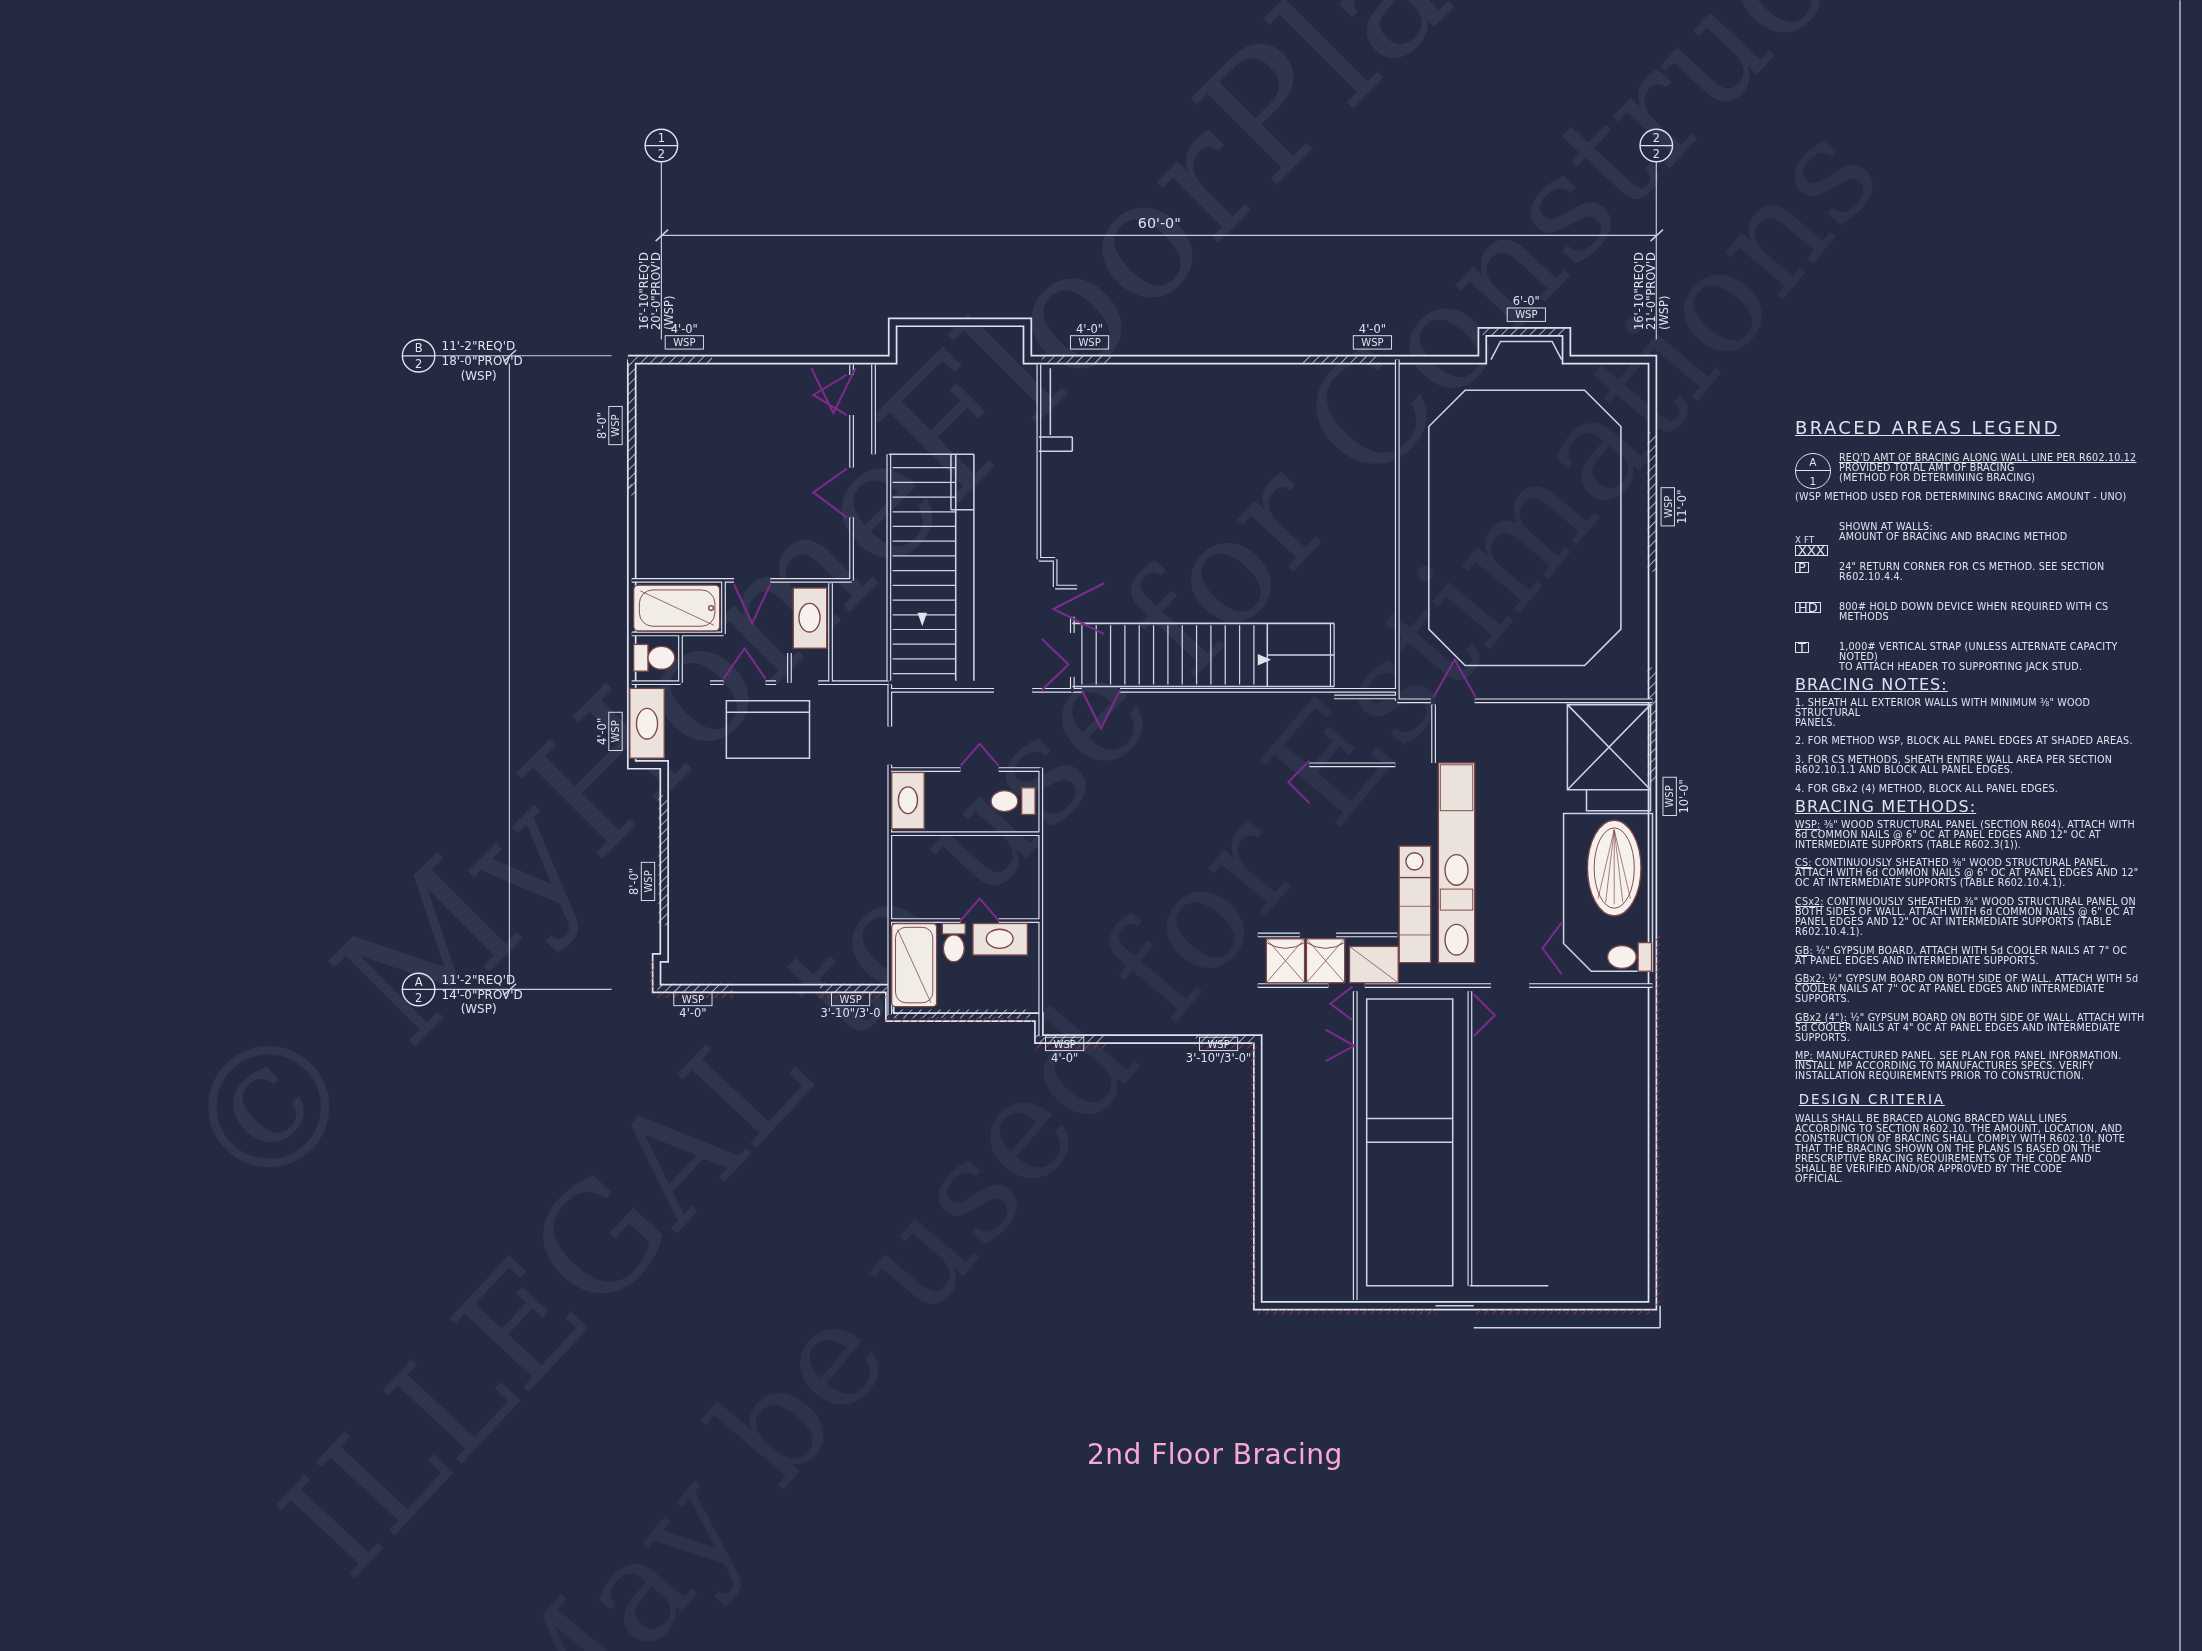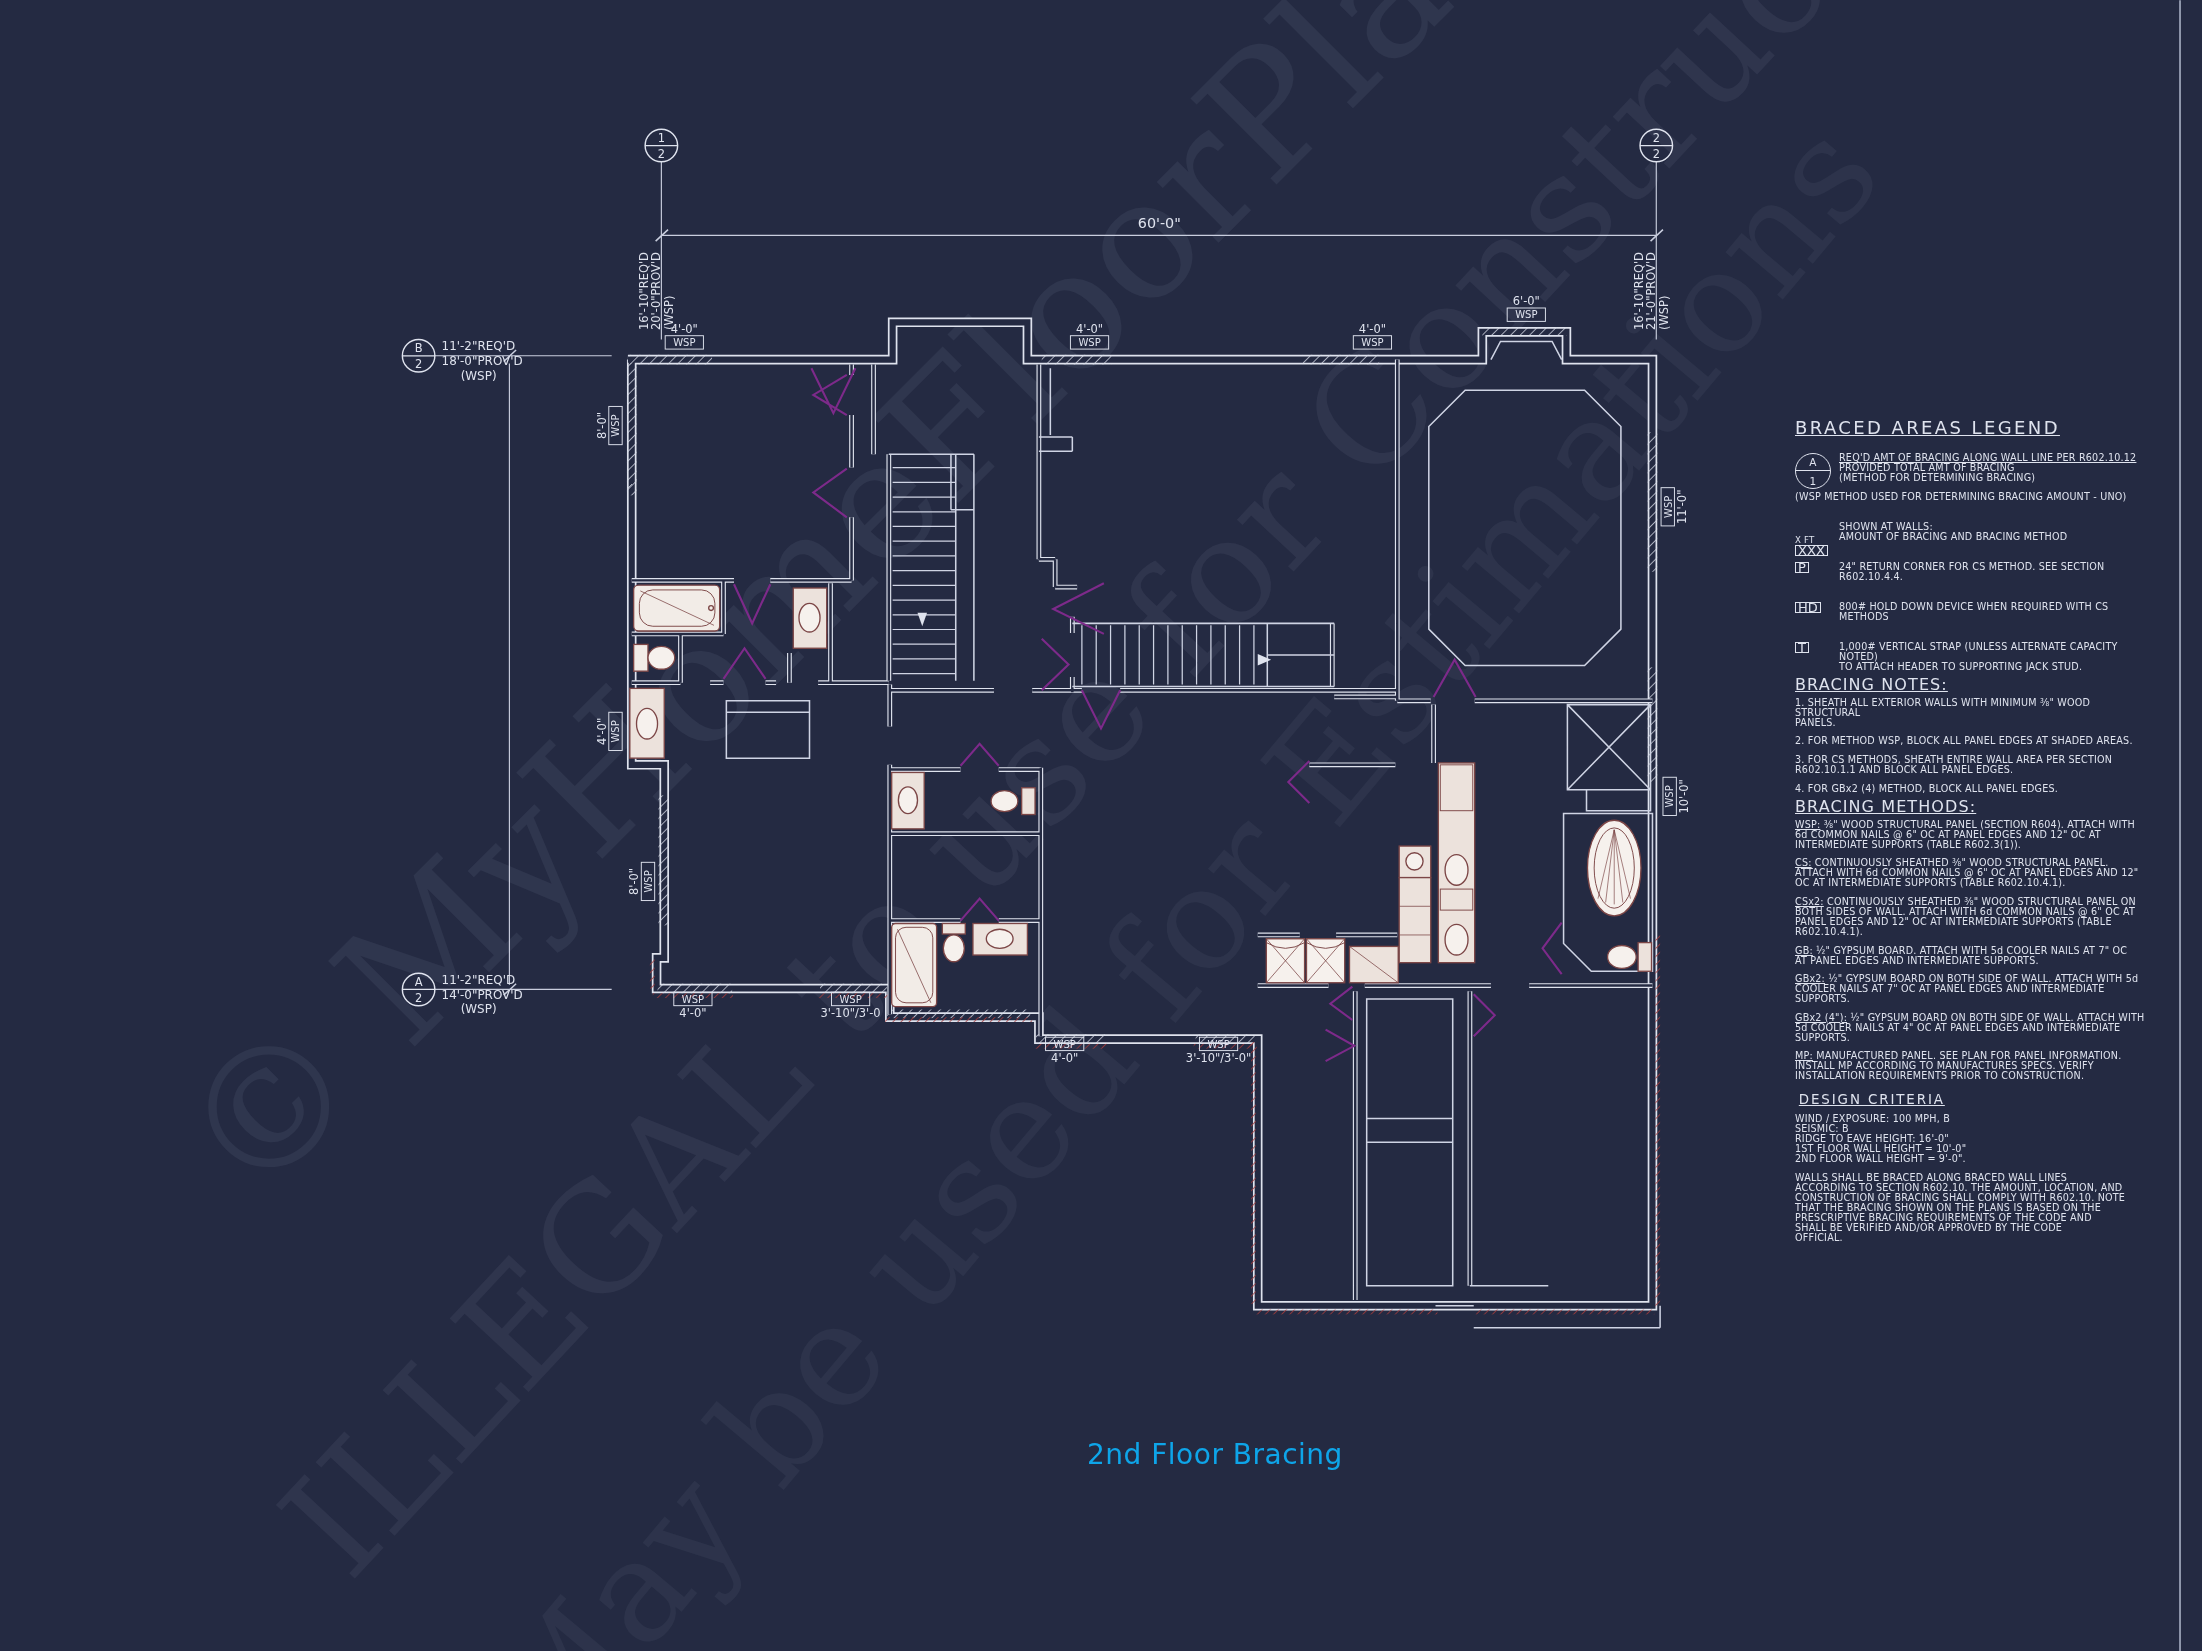--- a/index.html
+++ b/index.html
@@ -16,21 +16,21 @@
   .lg .sec{margin-bottom:8.6px;position:relative;}
   .lg .txt{margin-left:0;}
   .lg .ind .txt{margin-left:44px;margin-top:20px;}
   .lg .sym{position:absolute;left:0;top:0;}
   .lg .bx{display:inline-block;border:1px solid #dfe3ee;padding:0 1.9px;font-size:13px;line-height:9.6px;}
   .lg .u{text-decoration:underline;}
   .circ{position:relative;width:34px;height:34px;border:1.2px solid #dfe3ee;border-radius:50%;}
   .circ .t{position:absolute;top:2.9px;left:0;width:100%;text-align:center;font-size:10.5px;}
   .circ .b{position:absolute;bottom:1.9px;left:0;width:100%;text-align:center;font-size:10.5px;}
   .circ .ln{position:absolute;top:16.3px;left:-1px;width:35px;border-top:1.1px solid #dfe3ee;}
-  #title{position:absolute;font-size:28px;color:#0ea5e9;letter-spacing:0.5px;}
+  #title{position:absolute;font-size:28px;color:#f9a8d4;letter-spacing:0.5px;}
 </style>
 </head>
 <body>
 <div id="page">
 
 <div class="wm" style="left:143px;top:1099px;transform:rotate(-45deg);font-size:167px;color:rgba(205,212,240,0.07);">© MyHomeFloorPlans.com</div>
 <div class="wm" style="left:249px;top:1491px;transform:rotate(-47deg);font-size:148px;color:rgba(205,212,240,0.065);">ILLEGAL to use for Construction</div>
 <div class="wm" style="left:449px;top:1682px;transform:rotate(-50deg);font-size:143px;color:rgba(205,212,240,0.055);">May be used for Estimations</div>
 
 <svg id="plan" width="2202" height="1652" viewBox="0 0 2304 1728">
@@ -456,29 +456,20 @@
       <div class="sec">
         <div class="txt">
           <div><span class="u">MP:</span> MANUFACTURED PANEL. SEE PLAN FOR PANEL INFORMATION.</div>
           <div>INSTALL MP ACCORDING TO MANUFACTURES SPECS. VERIFY</div>
           <div>INSTALLATION REQUIREMENTS PRIOR TO CONSTRUCTION.</div>
         </div>
       </div>
       <div class="dc">DESIGN CRITERIA</div>
       <div class="sec">
         <div class="txt">
-          <div>WIND / EXPOSURE:  100 MPH, B</div>
-          <div>SEISMIC:  B</div>
-          <div>RIDGE TO EAVE HEIGHT: 16'-0"</div>
-          <div>1ST FLOOR WALL HEIGHT = 10'-0"</div>
-          <div>2ND FLOOR WALL HEIGHT = 9'-0".</div>
-        </div>
-      </div>
-      <div class="sec">
-        <div class="txt">
           <div>WALLS SHALL BE BRACED ALONG BRACED WALL LINES</div>
           <div>ACCORDING TO SECTION R602.10. THE AMOUNT, LOCATION, AND</div>
           <div>CONSTRUCTION OF BRACING SHALL COMPLY WITH R602.10. NOTE</div>
           <div>THAT THE BRACING SHOWN ON THE PLANS IS BASED ON THE</div>
           <div>PRESCRIPTIVE BRACING REQUIREMENTS OF THE CODE AND</div>
           <div>SHALL BE VERIFIED AND/OR APPROVED BY THE CODE</div>
           <div>OFFICIAL.</div>
         </div>
       </div>
     </div>

